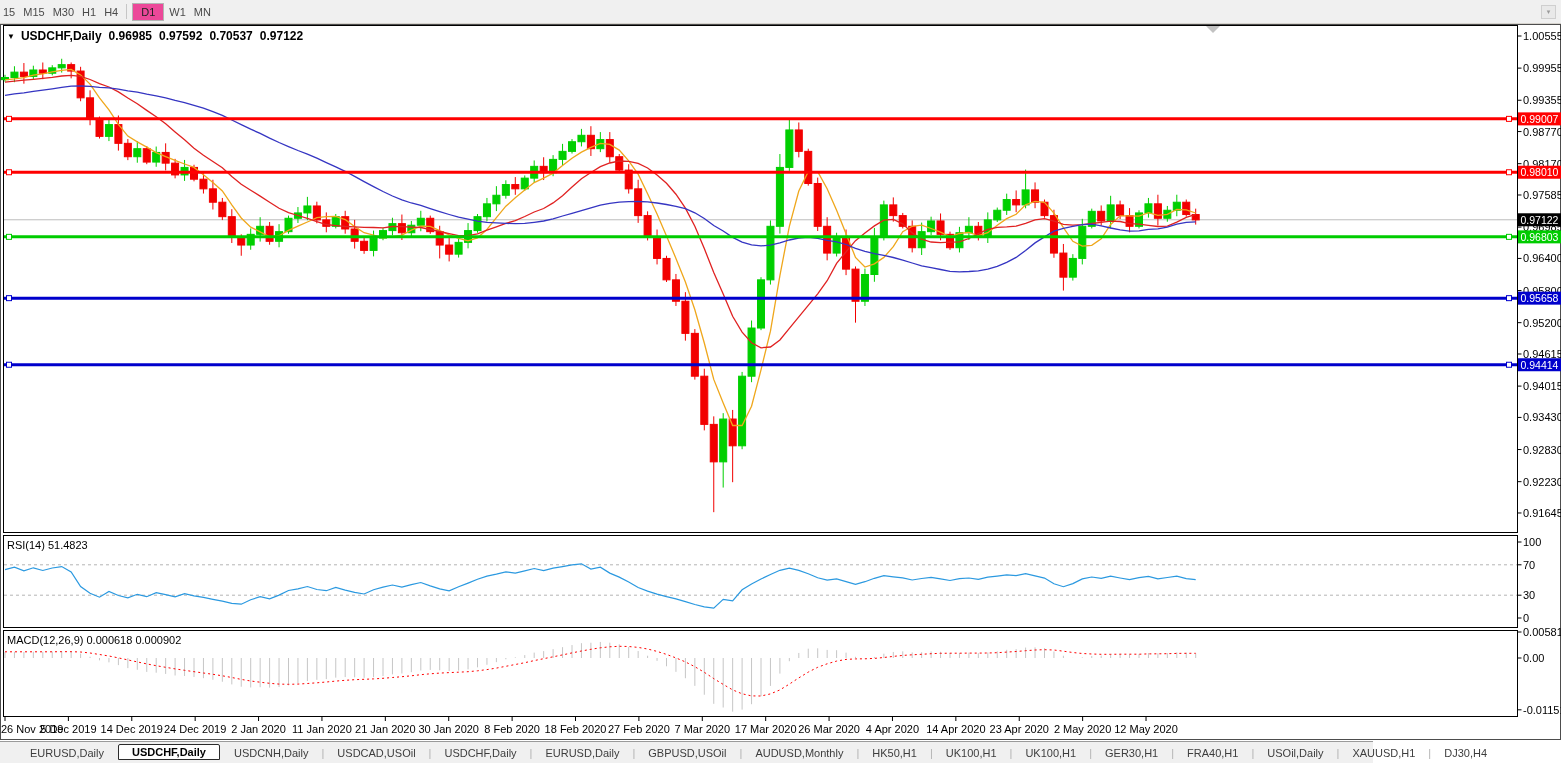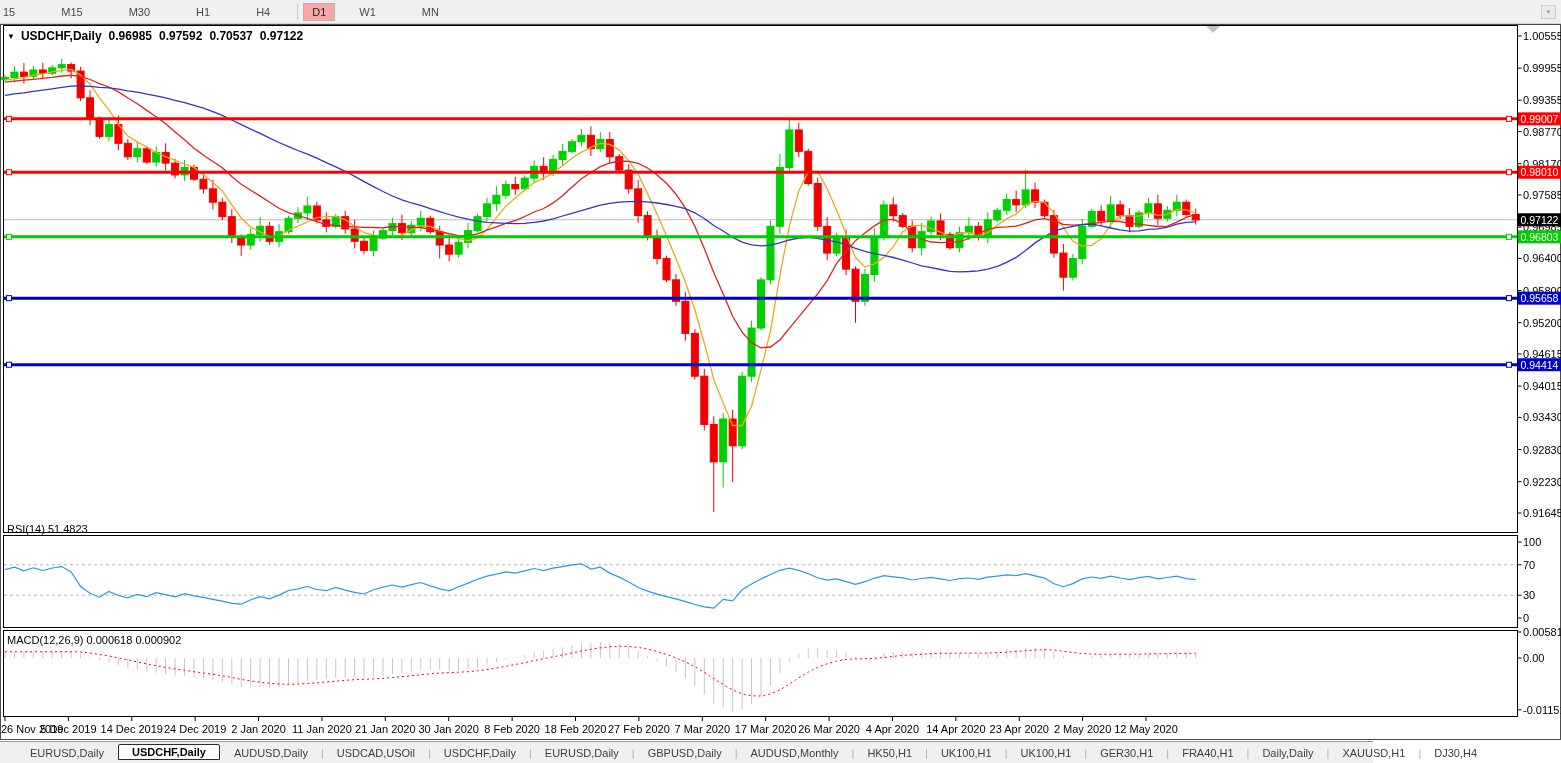--- a/index.html
+++ b/index.html
@@ -7,38 +7,38 @@
     width:1561px;height:763px;overflow:hidden;position:relative;
     background:#ffffff;font-family:"Liberation Sans",sans-serif;
     -webkit-font-smoothing:antialiased;
   }
   
   .toolbar{
     position:absolute;top:0;left:0;width:1561px;height:23px;
     background:#f0f0f0;border-bottom:1px solid #d6d3cd;
     display:flex;align-items:center;font-size:11px;color:#4a4a4a;
   }
-  .tb-btn{padding:3px 22px;margin:0 1px;white-space:nowrap;color:#4a4a4a;cursor:default}
+  .tb-btn{padding:3px 3px;margin:0 1px;white-space:nowrap;color:#4a4a4a;cursor:default}
   .tb-btn.first{padding-left:2px}
-  .tb-btn.active{background:#fca5a5;border:1px solid #b4b4b4;padding:2px 8px;color:#222}
+  .tb-btn.active{background:#ec4899;border:1px solid #b4b4b4;padding:2px 8px;color:#222}
   .tb-sep{width:1px;height:15px;background:#c6c6c6;margin:0 4px}
   .tb-overflow{
     position:absolute;right:5px;top:5px;width:13px;height:12px;
     background:#e9e9e9;border:1px solid #cfcfcf;color:#9a9a9a;
     font-size:7px;line-height:11px;text-align:center;
   }
   
   #chart-svg{position:absolute;top:24px;left:0}
   .chart-title{
     position:absolute;top:29px;left:7px;z-index:5;
     font-size:12px;font-weight:700;color:#000;display:flex;gap:7px;align-items:center;
   }
   .chart-title .tri{font-size:8px;color:#000;margin-right:-1px}
   .panel-label{position:absolute;left:7px;z-index:5;font-size:11px;color:#000}
-  #rsi-label{top:523px}
+  #rsi-label{top:539px}
   #macd-label{top:634px}
   
   .tabbar{
     position:absolute;bottom:0;left:0;width:1373px;height:22px;
     background:#f0f0f0;border-top:1px solid #9a9a9a;
     display:flex;align-items:center;font-size:11px;color:#3d3d3d;
     padding-left:18px;box-sizing:border-box;
   }
   .tab{padding:2px 12px;white-space:nowrap;cursor:default}
   .tab.active{
@@ -579,40 +579,40 @@
   <span>0.70537</span>
   <span>0.97122</span>
 </div>
 
 <div class="panel-label" id="rsi-label">RSI(14) 51.4823</div>
 <div class="panel-label" id="macd-label">MACD(12,26,9) 0.000618 0.000902</div>
 
 <div class="tabbar" id="tabbar">
     <span class="tab">EURUSD,Daily</span>
     <span class="tab active">USDCHF,Daily</span>
-    <span class="tab">AUDUSD,Daily</span>
+    <span class="tab">USDCNH,Daily</span>
     <span class="tab-sep">|</span>
     <span class="tab">USDCAD,USOil</span>
     <span class="tab-sep">|</span>
     <span class="tab">USDCHF,Daily</span>
     <span class="tab-sep">|</span>
     <span class="tab">EURUSD,Daily</span>
     <span class="tab-sep">|</span>
-    <span class="tab">GBPUSD,Daily</span>
+    <span class="tab">GBPUSD,USOil</span>
     <span class="tab-sep">|</span>
     <span class="tab">AUDUSD,Monthly</span>
     <span class="tab-sep">|</span>
     <span class="tab">HK50,H1</span>
     <span class="tab-sep">|</span>
     <span class="tab">UK100,H1</span>
     <span class="tab-sep">|</span>
     <span class="tab">UK100,H1</span>
     <span class="tab-sep">|</span>
     <span class="tab">GER30,H1</span>
     <span class="tab-sep">|</span>
     <span class="tab">FRA40,H1</span>
     <span class="tab-sep">|</span>
-    <span class="tab">Daily,Daily</span>
+    <span class="tab">USOil,Daily</span>
     <span class="tab-sep">|</span>
     <span class="tab">XAUUSD,H1</span>
     <span class="tab-sep">|</span>
     <span class="tab">DJ30,H4</span>
   </div>
 
 </body></html>

